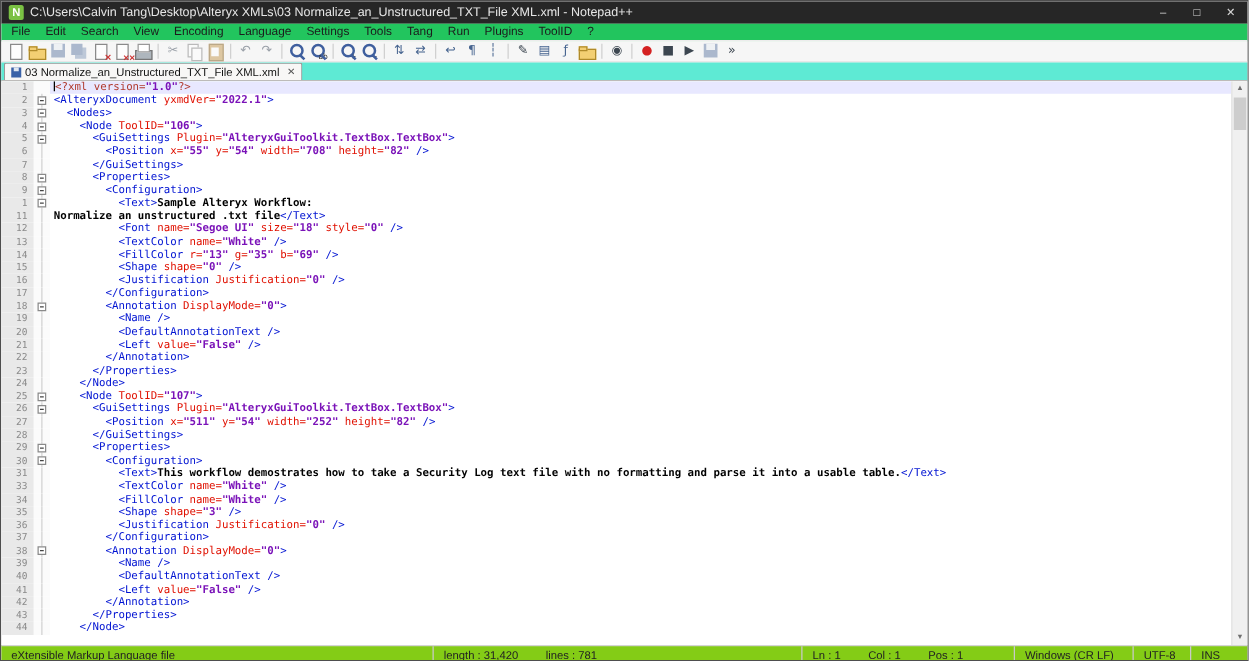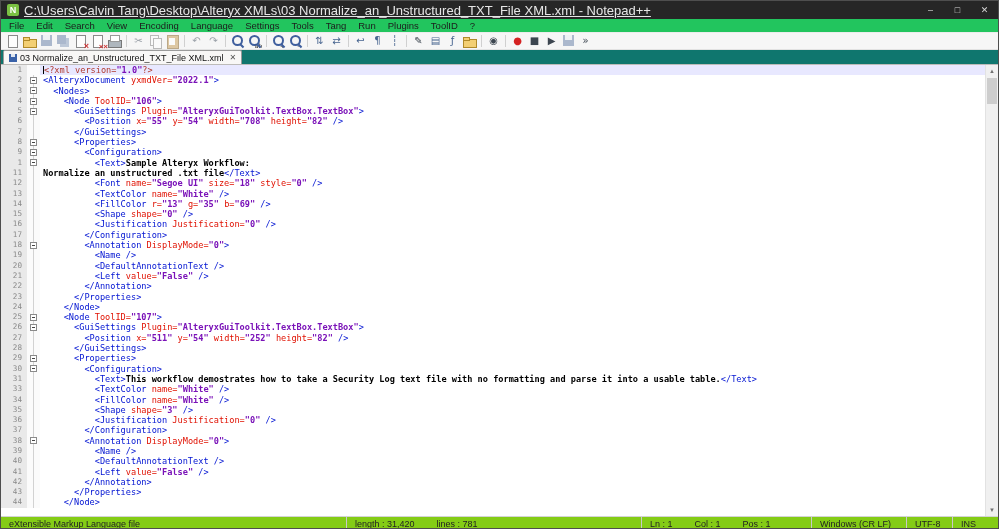--- a/index.html
+++ b/index.html
@@ -4,21 +4,21 @@
 <style>
   html,body{margin:0;padding:0;background:#d8d8d8;}
   *{box-sizing:border-box;}
   .window{width:999px;height:529px;border:1px solid #4e4e4e;background:#fff;
     font-family:"Liberation Sans",sans-serif;overflow:hidden;position:relative;}
 
   
   .titlebar{height:18px;background:#262626;display:flex;align-items:center;padding-left:6px;}
   .appicon{width:12px;height:12px;background:#7ac143;border-radius:2px;color:#fff;
     font-size:9px;font-weight:bold;text-align:center;line-height:12px;margin-right:5px;flex:0 0 12px;}
-  .title-text{color:#e6e6e6;font-size:13px;white-space:nowrap;overflow:hidden;flex:1;text-decoration:underline;}
+  .title-text{color:#e6e6e6;font-size:10px;white-space:nowrap;overflow:hidden;flex:1;}
   .wbtns{display:flex;height:18px;flex:0 0 auto;}
   .wbtn{width:27px;text-align:center;color:#d6d6d6;font-size:9px;line-height:18px;}
 
   
   .menubar{height:14px;background:#22c55e;display:flex;align-items:center;padding-left:2px;border-bottom:1px solid #ececec;}
   .menu-item{font-size:9.5px;color:#1c1c1c;padding:0 6px;line-height:14px;}
 
   
   .toolbar{height:17px;background:#f6f6f6;display:flex;align-items:center;padding-left:3px;border-bottom:1px solid #e2e2e2;}
   .tb-sep{width:1px;height:12px;background:#d0d0d0;margin:0 3px;flex:0 0 1px;}
@@ -39,21 +39,21 @@
   .printer::after{content:"";position:absolute;left:4px;top:2px;width:8px;height:5px;background:#fff;border:1px solid #999;}
   .pages::before{content:"";position:absolute;left:3px;top:2px;width:7px;height:9px;background:#fff;border:1px solid #8a8a8a;}
   .pages::after{content:"";position:absolute;left:6px;top:5px;width:7px;height:9px;background:#fff;border:1px solid #8a8a8a;}
   .clip::before{content:"";position:absolute;left:3px;top:2px;width:10px;height:12px;background:#c9a15f;border:1px solid #8c6a2f;}
   .clip::after{content:"";position:absolute;left:5px;top:5px;width:6px;height:7px;background:#fff;}
   .mag::before{content:"";position:absolute;left:3px;top:2px;width:7px;height:7px;border:2px solid #3f5f9e;border-radius:50%;}
   .mag::after{content:"";position:absolute;left:11px;top:10px;width:5px;height:2px;background:#3f5f9e;transform:rotate(45deg);transform-origin:left center;}
   .mag .g{font-size:6px;line-height:6px;top:auto;bottom:0;left:auto;right:0;width:9px;height:6px;color:#222;}
 
   
-  .tabbar{height:15px;background:#0f766e;display:flex;align-items:flex-start;padding-left:2px;border-bottom:1px solid #bdbbb9;}
+  .tabbar{height:15px;background:#5eead4;display:flex;align-items:flex-start;padding-left:2px;border-bottom:1px solid #bdbbb9;}
   .tab{height:14px;display:inline-flex;align-items:center;background:#f8f7f6;border:1px solid #9a9a9a;border-bottom:none;
     border-radius:2px 2px 0 0;padding:0 5px;font-size:9px;color:#111;gap:3px;}
   .tabsave{width:8px;height:8px;background:#3a62a8;position:relative;flex:0 0 8px;}
   .tabsave::after{content:"";position:absolute;left:2px;top:0;width:4px;height:3px;background:#dfe6f0;}
   .tabclose{font-size:8px;color:#555;margin-left:3px;line-height:8px;}
 
   
   .editor{position:relative;height:451px;background:#fff;overflow:hidden;}
   .lines{position:absolute;left:0;top:0;right:13px;bottom:0;overflow:hidden;
     font-family:"DejaVu Sans Mono","Liberation Mono",monospace;font-size:8.6px;}

